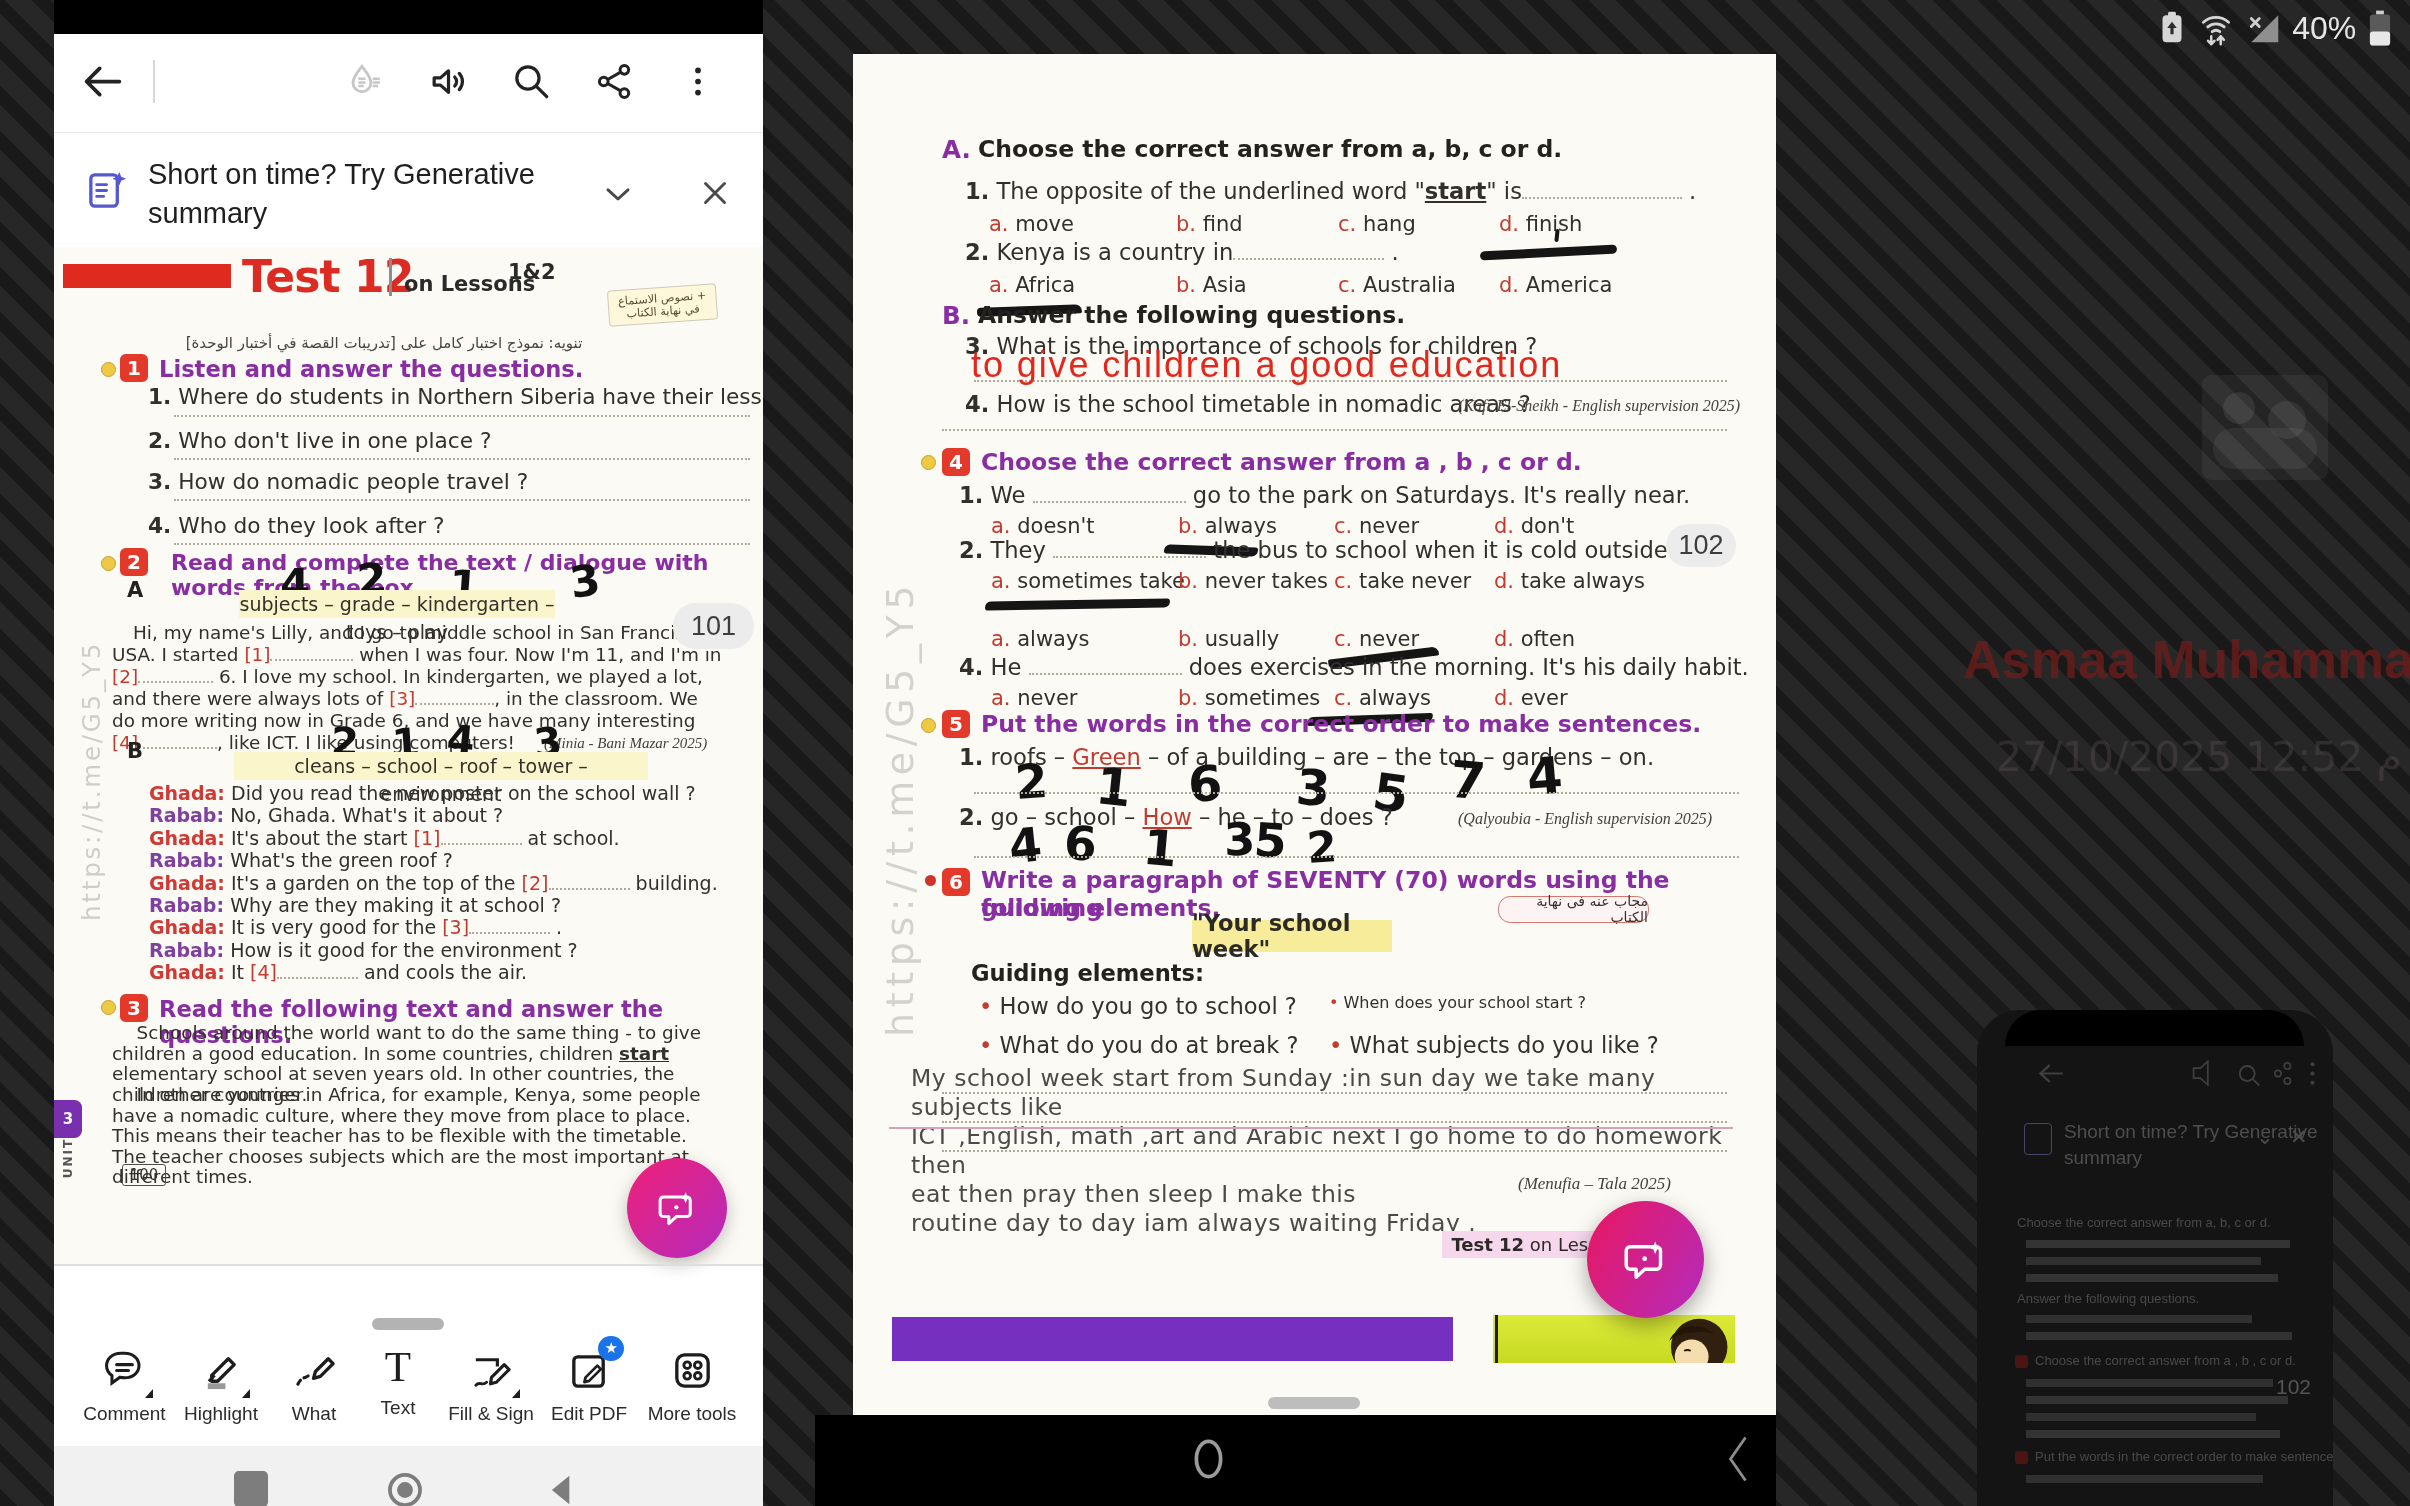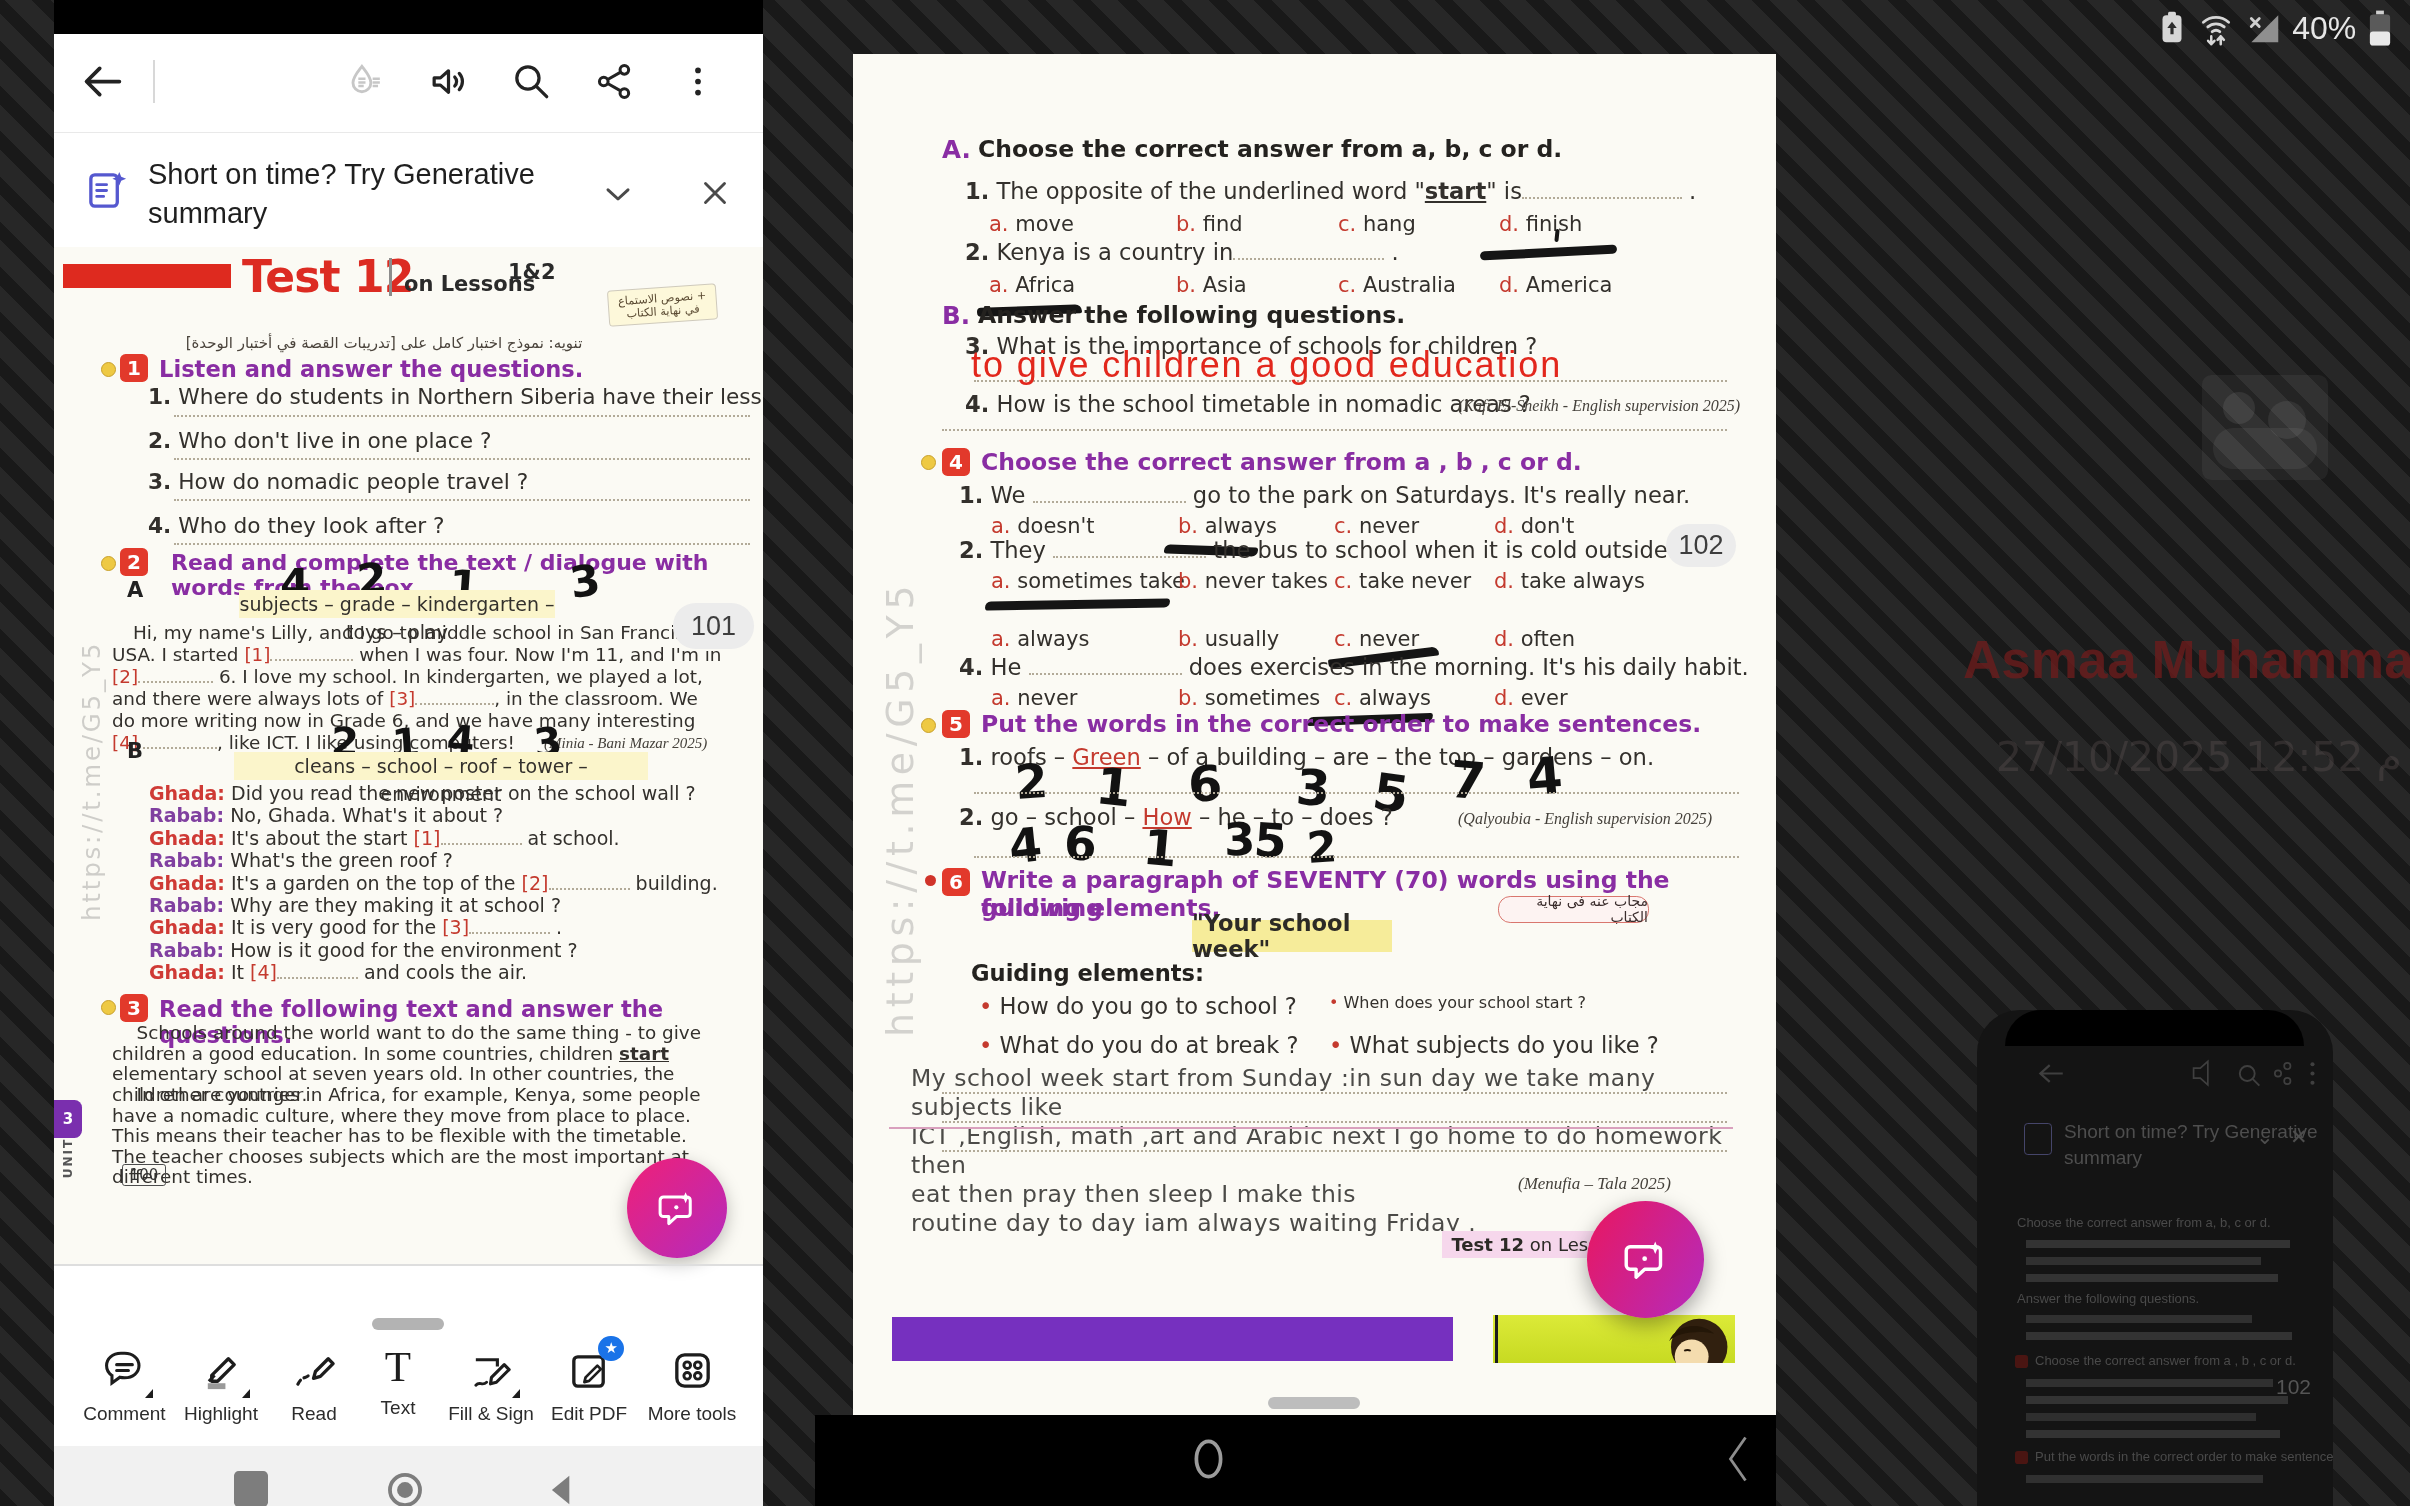--- a/index.html
+++ b/index.html
@@ -230,21 +230,21 @@
       </span>
       <span class="tool-label">Highlight</span>
     </div>
     <div class="a tool" style="left:215px;top:1347px;width:90px">
       <span>
         <svg width="47" height="47" viewBox="0 0 24 24">
             <path d="M3.5 19c2.5-5 4.5-2 6.5-6" fill="none" stroke="#1d1d1d" stroke-width="1.6" stroke-dasharray="2.4 2.2" stroke-linecap="round"></path>
             <path d="M12.5 12.5L19 6l2.5 2.5-6.5 6.5-3.5 1z" fill="none" stroke="#1d1d1d" stroke-width="1.7" stroke-linejoin="round"></path>
           </svg>
       </span>
-      <span class="tool-label">Read</span>
+      <span class="tool-label">What</span>
     </div>
     <div class="a tool" style="left:299px;top:1343px;width:90px">
       <span style="font-family:'Liberation Serif',serif;font-size:43px;line-height:47px;color:#1d1d1d">T</span>
       <span class="tool-label" style="margin-top:6.6px">Text</span>
     </div>
     <div class="a tool" style="left:392px;top:1347px;width:90px">
       <span style="position:relative">
         <svg width="47" height="47" viewBox="0 0 24 24">
             <path d="M4 6.5h11v3.5" fill="none" stroke="#1d1d1d" stroke-width="1.6"></path>
             <path d="M12 15.5L18.5 9l2.5 2.5L14.5 18l-3 .8z" fill="none" stroke="#1d1d1d" stroke-width="1.6" stroke-linejoin="round"></path>

